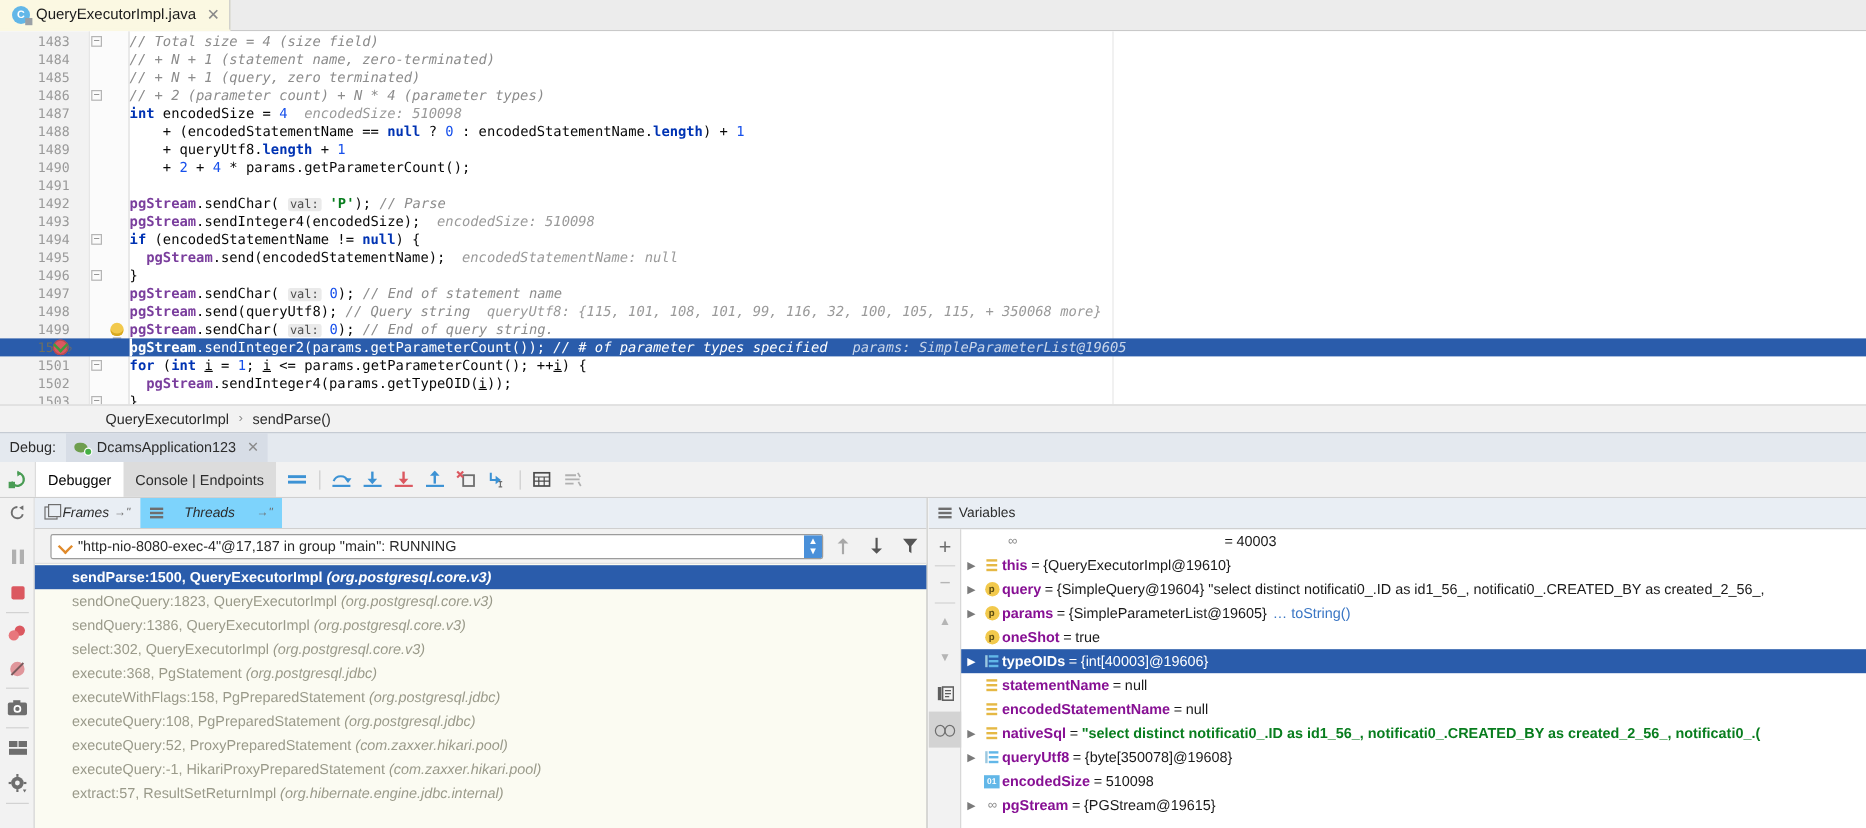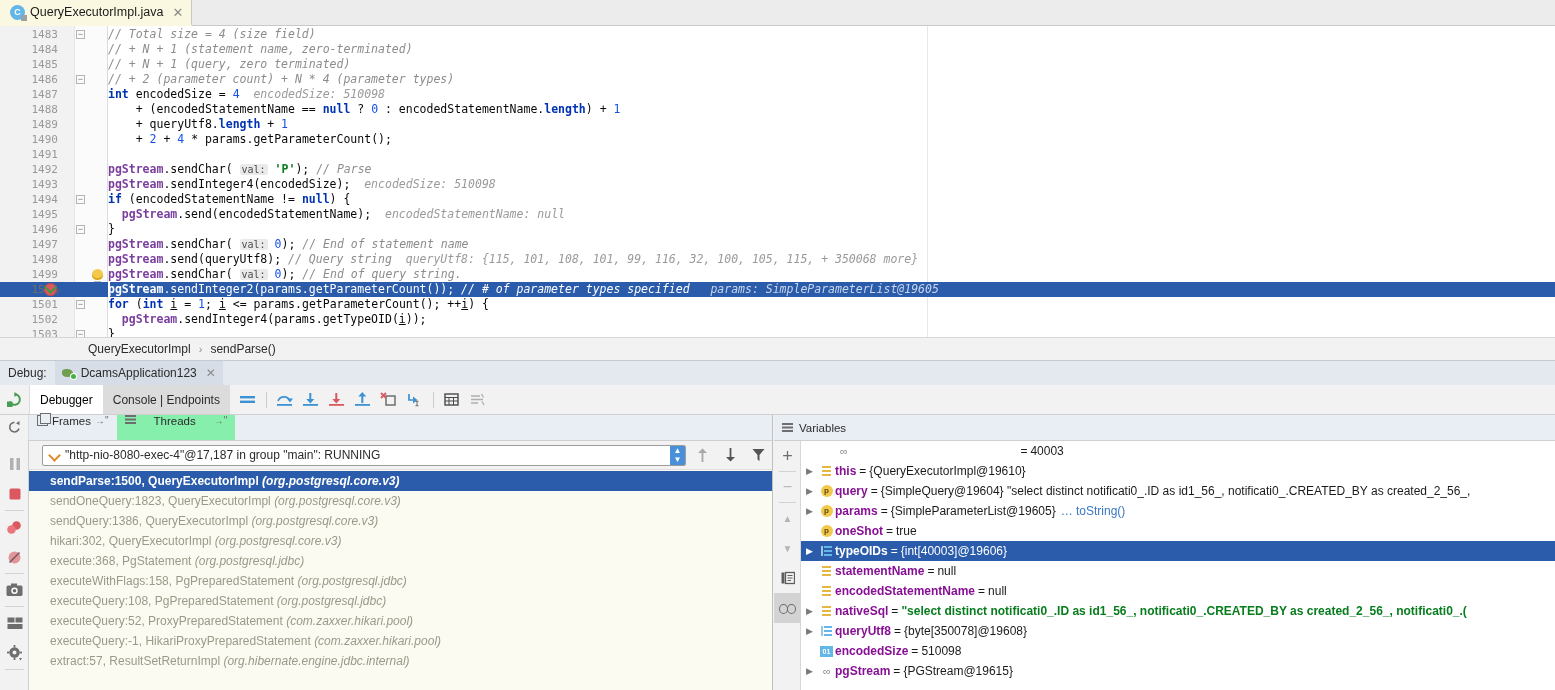--- a/index.html
+++ b/index.html
@@ -191,25 +191,25 @@
   
   .frames-panel {
     position: absolute; top: 415px; left: 29px; width: 744px; height: 275px;
     background: #fbfbf2; border-right: 1px solid #c0c0c0;
   }
   .frames-hdr {
     height: 26px; background: #e9eef4; border-bottom: 1px solid #cfcfcf;
     display: flex; align-items: stretch;
   }
   .ftab {
-    display: flex; gap: 4px; padding: 0 8px;
-    font-size: 11.5px; color: #2b2b2b; cursor: pointer;
+    display: flex; align-items: center; gap: 4px; padding: 0 8px;
+    font-size: 11.5px; color: #2b2b2b; cursor: pointer; font-style: italic;
   }
   .ftab.sel { background: #e9eef4; }
-  .ftab.alt { background: #86efac; gap: 18px; }
+  .ftab.alt { background: #7dd3fc; gap: 18px; }
   .thread-row {
     height: 29px; display: flex; align-items: center; gap: 4px;
     padding: 0 2px 0 13px; background: #f2f2f2;
     border-bottom: 1px solid #e0e0e0;
   }
   .thread-combo {
     flex: 1; height: 21px; background: #ffffff;
     border: 1px solid #9c9c9c; border-radius: 2px;
     display: flex; align-items: center; gap: 6px; padding-left: 5px;
     font-size: 12px; position: relative; overflow: hidden;
@@ -218,21 +218,21 @@
     width: 9px; height: 9px; border-left: 2px solid #e08a2b; border-bottom: 2px solid #e08a2b;
     transform: rotate(-45deg); margin-left: 2px; flex: none;
   }
   .spinbtn {
     position: absolute; right: 0; top: 0; width: 15px; height: 19px;
     background: #4a90d9; color: #fff; font-size: 8px; line-height: 9px;
     display: flex; flex-direction: column; align-items: center; justify-content: center;
   }
   .frames-list { padding: 1px 0 0 0; }
   .frame {
-    height: 20px; line-height: 20px; padding-left: 21px;
+    height: 20px; line-height: 20px; padding-left: 31px;
     font-size: 12px; color: #9a9a8a; white-space: nowrap; overflow: hidden;
     cursor: pointer;
   }
   .frame em { font-style: italic; }
   .frame.sel { background: #2a5cab; color: #ffffff; font-weight: bold; }
   .frame.sel em { font-weight: bold; }
 
   
   .vars-panel {
     position: absolute; top: 415px; left: 774px; width: 888px; height: 275px;
@@ -566,21 +566,21 @@
         <svg width="13" height="14" viewBox="0 0 13 14">
             <polygon points="0.5,1 12.5,1 7.5,7 7.5,13 5.5,11.5 5.5,7" fill="#555555"></polygon>
           </svg>
       </div>
     </div>
 
     <div class="frames-list" id="frames-list">
         <div class="frame sel"><span>sendParse:1500, QueryExecutorImpl </span><em>(org.postgresql.core.v3)</em></div>
         <div class="frame"><span>sendOneQuery:1823, QueryExecutorImpl </span><em>(org.postgresql.core.v3)</em></div>
         <div class="frame"><span>sendQuery:1386, QueryExecutorImpl </span><em>(org.postgresql.core.v3)</em></div>
-        <div class="frame"><span>hikari:302, QueryExecutorImpl </span><em>(org.postgresql.core.v3)</em></div>
+        <div class="frame"><span>select:302, QueryExecutorImpl </span><em>(org.postgresql.core.v3)</em></div>
         <div class="frame"><span>execute:368, PgStatement </span><em>(org.postgresql.jdbc)</em></div>
         <div class="frame"><span>executeWithFlags:158, PgPreparedStatement </span><em>(org.postgresql.jdbc)</em></div>
         <div class="frame"><span>executeQuery:108, PgPreparedStatement </span><em>(org.postgresql.jdbc)</em></div>
         <div class="frame"><span>executeQuery:52, ProxyPreparedStatement </span><em>(com.zaxxer.hikari.pool)</em></div>
         <div class="frame"><span>executeQuery:-1, HikariProxyPreparedStatement </span><em>(com.zaxxer.hikari.pool)</em></div>
         <div class="frame"><span>extract:57, ResultSetReturnImpl </span><em>(org.hibernate.engine.jdbc.internal)</em></div>
       </div>
   </div>
 
   <div class="vars-panel">

